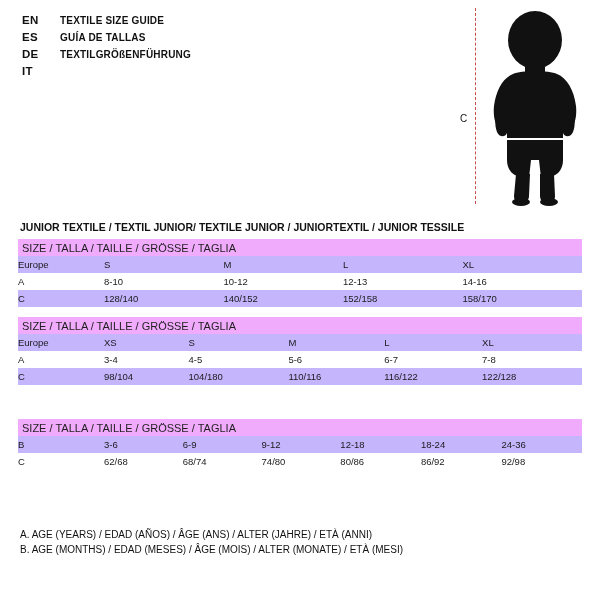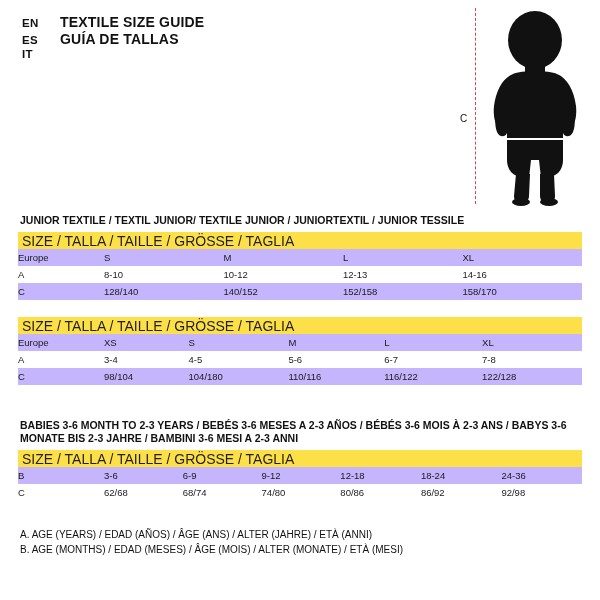--- a/index.html
+++ b/index.html
@@ -36,21 +36,21 @@
     height: 17px;
   }
   .header-lang {
     width: 38px;
     font-size: 11.5px;
     font-weight: bold;
     letter-spacing: 0.3px;
     color: #111;
   }
   .header-title {
-    font-size: 14px;
+    font-size: 10px;
     font-weight: bold;
     letter-spacing: 0.2px;
     color: #111;
   }
 
   
   .figure-area {
     position: absolute;
     left: 455px;
     top: 8px;
@@ -99,23 +99,23 @@
     border-collapse: collapse;
     font-size: 9.5px;
     color: #1a1a1a;
   }
   table.size-table td {
     padding: 0;
     height: 17px;
     vertical-align: middle;
   }
   .row-head td {
-    background: #fde047;
+    background: #f0abfc;
     color: #1f1f1f;
-    font-size: 14px;
+    font-size: 11px;
     font-weight: normal;
   }
   .row-head td.first {
     padding-left: 4px;
   }
   .row-grey td {
     background: #c4b5fd;
   }
   .row-white td {
     background: #ffffff;
@@ -147,20 +147,24 @@
 <div class="page">
 
   <div class="header">
     <div class="header-row">
       <div class="header-lang">EN</div>
       <div class="header-title">TEXTILE SIZE GUIDE</div>
     </div>
     <div class="header-row">
       <div class="header-lang">ES</div>
       <div class="header-title">GUÍA DE TALLAS</div>
+    </div>
+    <div class="header-row">
+      <div class="header-lang">DE</div>
+      <div class="header-title">TEXTILGRÖßENFÜHRUNG</div>
     </div>
     <div class="header-row">
       <div class="header-lang">IT</div>
     </div>
   </div>
 
   <div class="figure-area">
     <div class="dashed-line"></div>
     <div class="c-label">C</div>
     <svg class="silhouette" width="105" height="196" viewBox="0 0 105 196">
@@ -181,21 +185,21 @@
         <path d="M33 164 L47 164 L46 186 C46 191 42 194 38 194 C34 194 31 191 31 186 Z"></path>
 
         <path d="M57 164 L71 164 L72 186 C72 191 69 194 65 194 C61 194 57 191 57 186 Z"></path>
 
         <ellipse cx="38" cy="192" rx="9" ry="4"></ellipse>
         <ellipse cx="66" cy="192" rx="9" ry="4"></ellipse>
       </g>
     </svg>
   </div>
 
-  <div class="section" style="top:214px;">
+  <div class="section" style="top:221px;">
     <div class="section-title">JUNIOR TEXTILE / TEXTIL JUNIOR/ TEXTILE JUNIOR / JUNIORTEXTIL / JUNIOR TESSILE</div>
     <table class="size-table">
       <tbody>
           <tr class="row-head">
         <td class="first cell-label" colspan="5">SIZE / TALLA / TAILLE / GRÖSSE / TAGLIA</td>
       </tr>
       <tr class="row-grey">
         <td class="cell-label">Europe</td>
         <td class="cell-val">S</td>
         <td class="cell-val">M</td>
@@ -248,21 +252,20 @@
         <td class="cell-val">104/180</td>
         <td class="cell-val">110/116</td>
         <td class="cell-val">116/122</td>
         <td class="cell-val">122/128</td>
       </tr>
     </tbody>
       </table>
   </div>
 
   <div class="section" style="top:419px;">
-    <div class="section-title">BABIES 3-6 MONTH TO 2-3 YEARS / BEBÉS 3-6 MESES A 2-3 AÑOS / BÉBÉS 3-6 MOIS À 2-3 ANS / BABYS 3-6 MONATE BIS 2-3 JAHRE / BAMBINI 3-6 MESI A 2-3 ANNI</div>
     <table class="size-table">
       <tbody>
           <tr class="row-head">
         <td class="first cell-label" colspan="7">SIZE / TALLA / TAILLE / GRÖSSE / TAGLIA</td>
       </tr>
       <tr class="row-grey">
         <td class="cell-label">B</td>
         <td class="cell-val">3-6</td>
         <td class="cell-val">6-9</td>
         <td class="cell-val">9-12</td>

